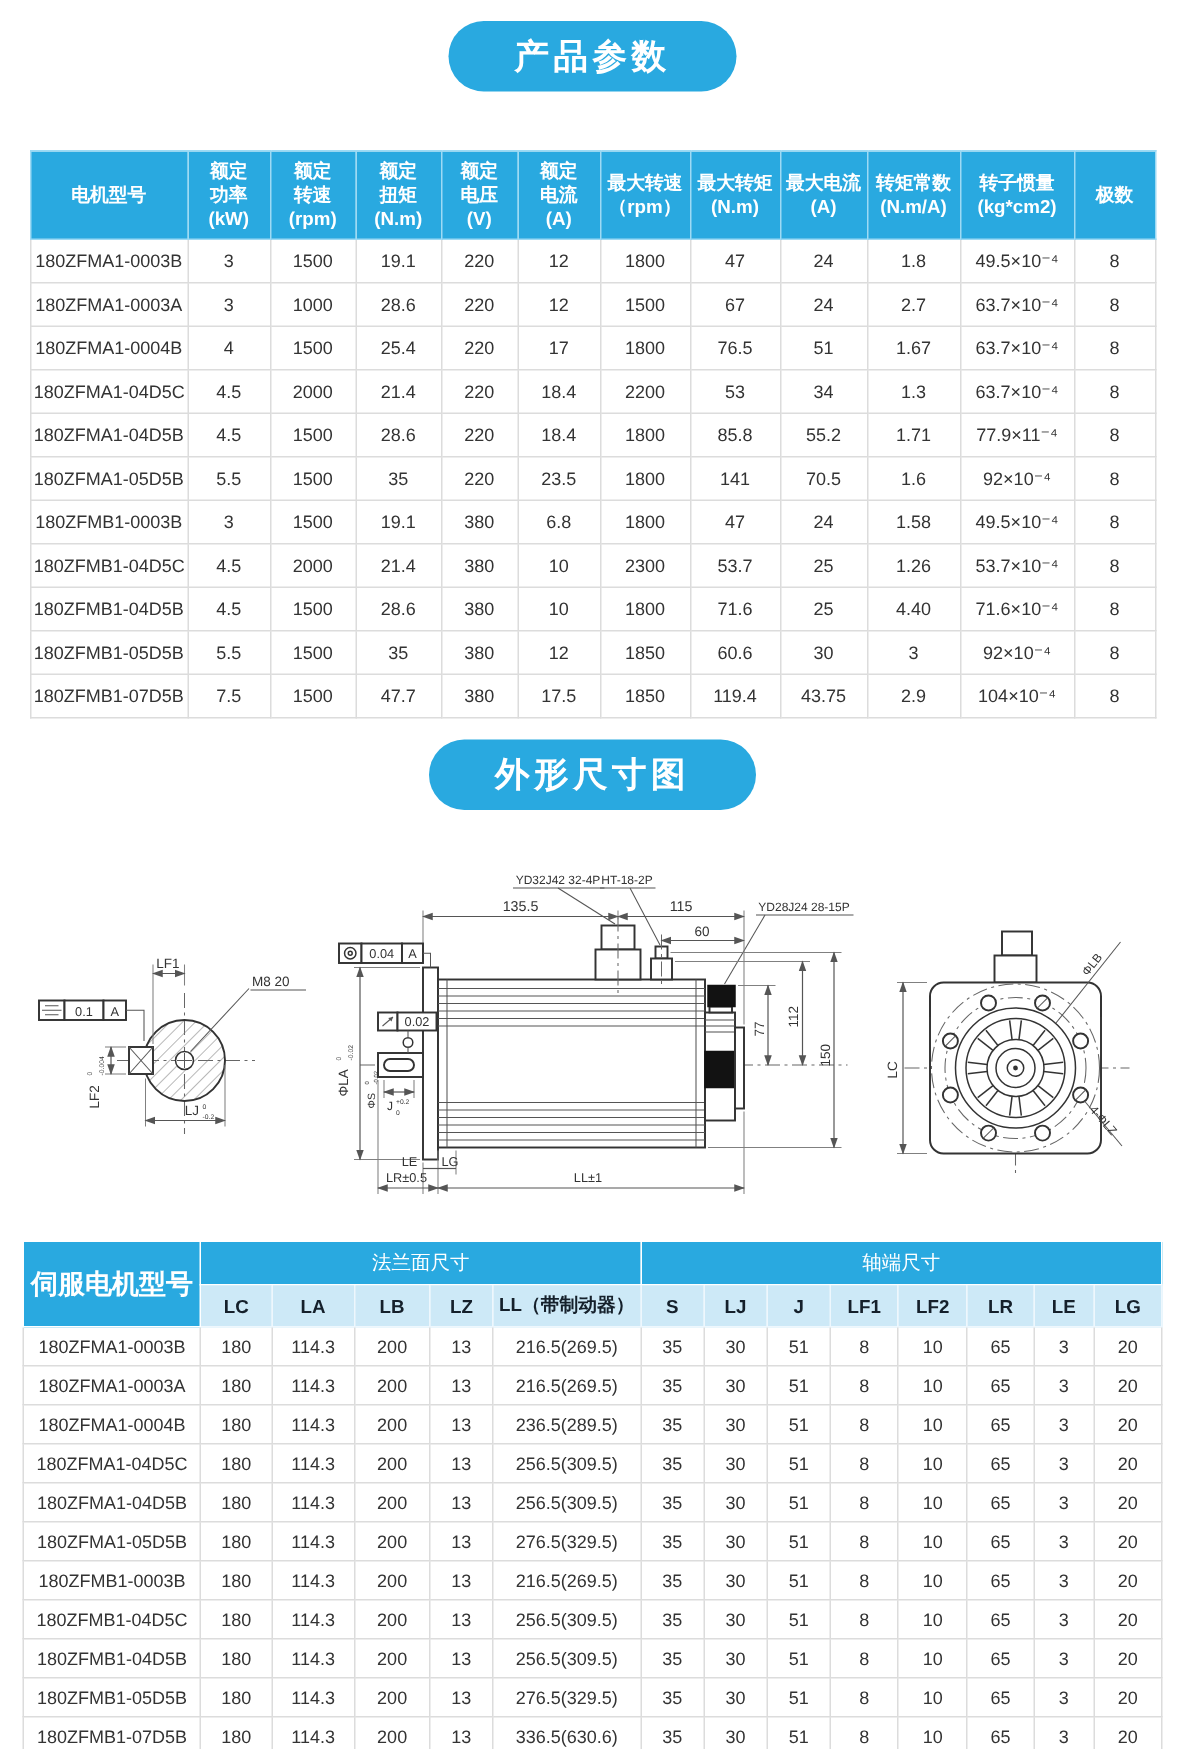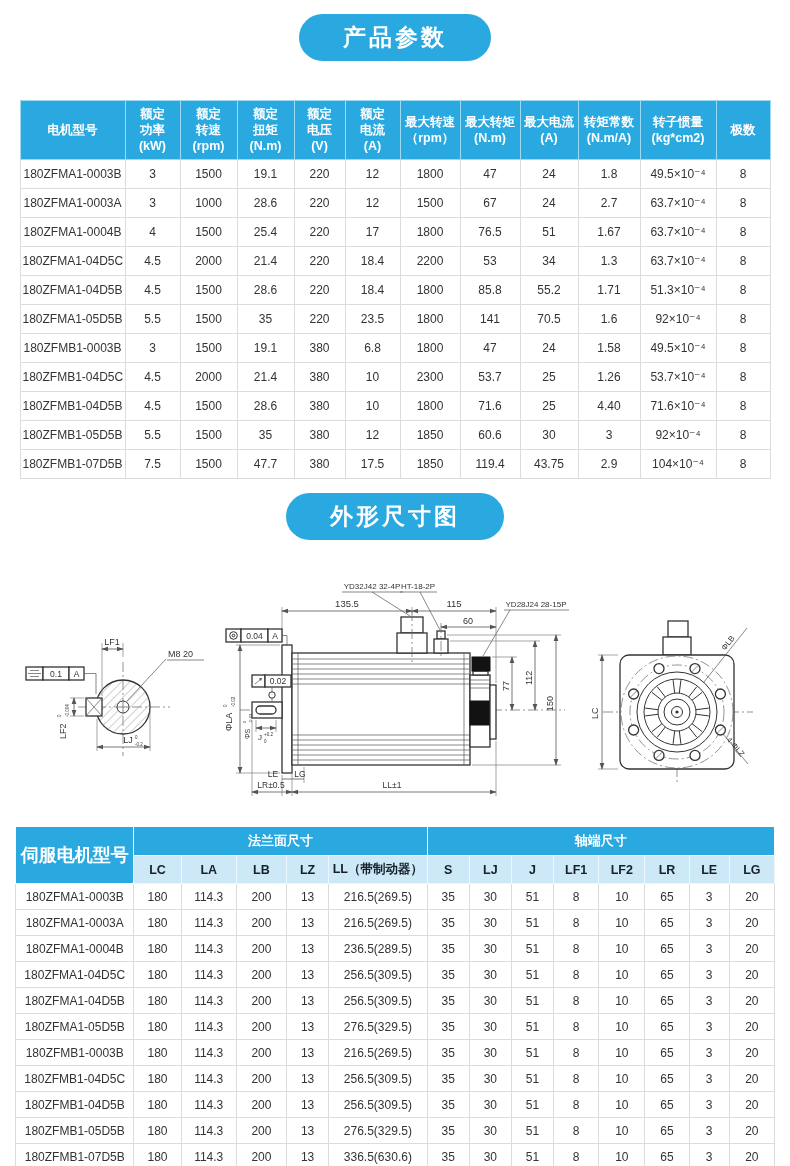--- a/index.html
+++ b/index.html
@@ -8,21 +8,21 @@
         font-size:23px;font-weight:bold;letter-spacing:3px;padding:8px 44px;border-radius:26px}
   table{border-collapse:collapse;table-layout:fixed;margin:0 auto}
   .t1{width:748px}
   .t1 th{background:#29a9e0;color:#fff;font-size:12.5px;font-weight:bold;
          white-space:pre-line;line-height:1.3;height:58px;padding:0 1px;border:1px solid #9ddaf4}
   td{border:1px solid #dcdcdc;font-size:12px;color:#333;text-align:center;
      height:28px;padding:0 2px;background:#fff;overflow:hidden;white-space:nowrap}
   .t2{width:760px}
   .t2 td{height:25px}
   .t2 th{padding:0 1px;border:1px solid #fff}
-  .t2 th.grp{background:#29a9e0;color:#fff;font-size:13px;font-weight:bold;height:28px}
+  .t2 th.grp{background:#29a9e0;color:#fff;font-size:13px;font-weight:normal;height:28px}
   .t2 th.modelh{background:#29a9e0;color:#fff;font-size:18px;font-weight:bold}
   .t2 th.sub{background:#cde9f7;color:#15202b;font-size:12.5px;font-weight:bold;height:27px;border:1px solid #eef7fd}
   .drawing-wrap{width:750px;margin:8px auto 8px}
   svg text{font-family:"Liberation Sans","DejaVu Sans",sans-serif;fill:#333}
   .ln{stroke:#333;stroke-width:1.3;fill:#fff}
   .ln2{stroke:#333;stroke-width:1;fill:none}
   .ext{stroke:#808080;stroke-width:0.7;fill:none}
   .dim{stroke:#555;stroke-width:0.8;fill:none}
   .cl{stroke:#666;stroke-width:0.7;fill:none;stroke-dasharray:10 3 2 3}
   .thin{stroke:#555;stroke-width:0.7;fill:none}
@@ -140,21 +140,21 @@
         <td>180ZFMA1-04D5B</td>
         <td>4.5</td>
         <td>1500</td>
         <td>28.6</td>
         <td>220</td>
         <td>18.4</td>
         <td>1800</td>
         <td>85.8</td>
         <td>55.2</td>
         <td>1.71</td>
-        <td>51.3×10⁻⁴</td>
+        <td>77.9×11⁻⁴</td>
         <td>8</td>
       </tr>
       <tr>
         <td>180ZFMA1-05D5B</td>
         <td>5.5</td>
         <td>1500</td>
         <td>35</td>
         <td>220</td>
         <td>23.5</td>
         <td>1800</td>

